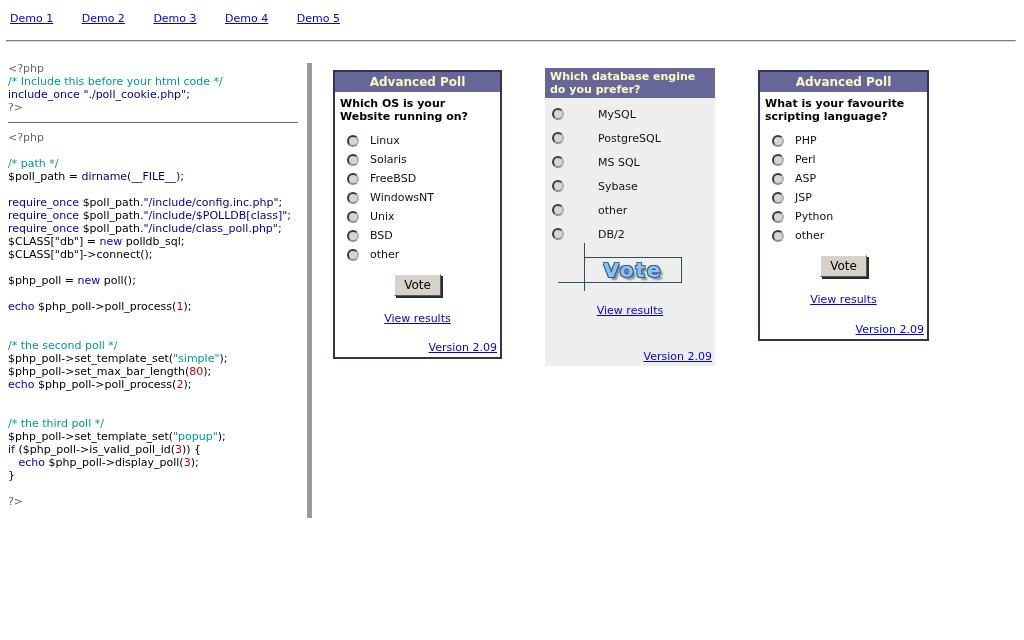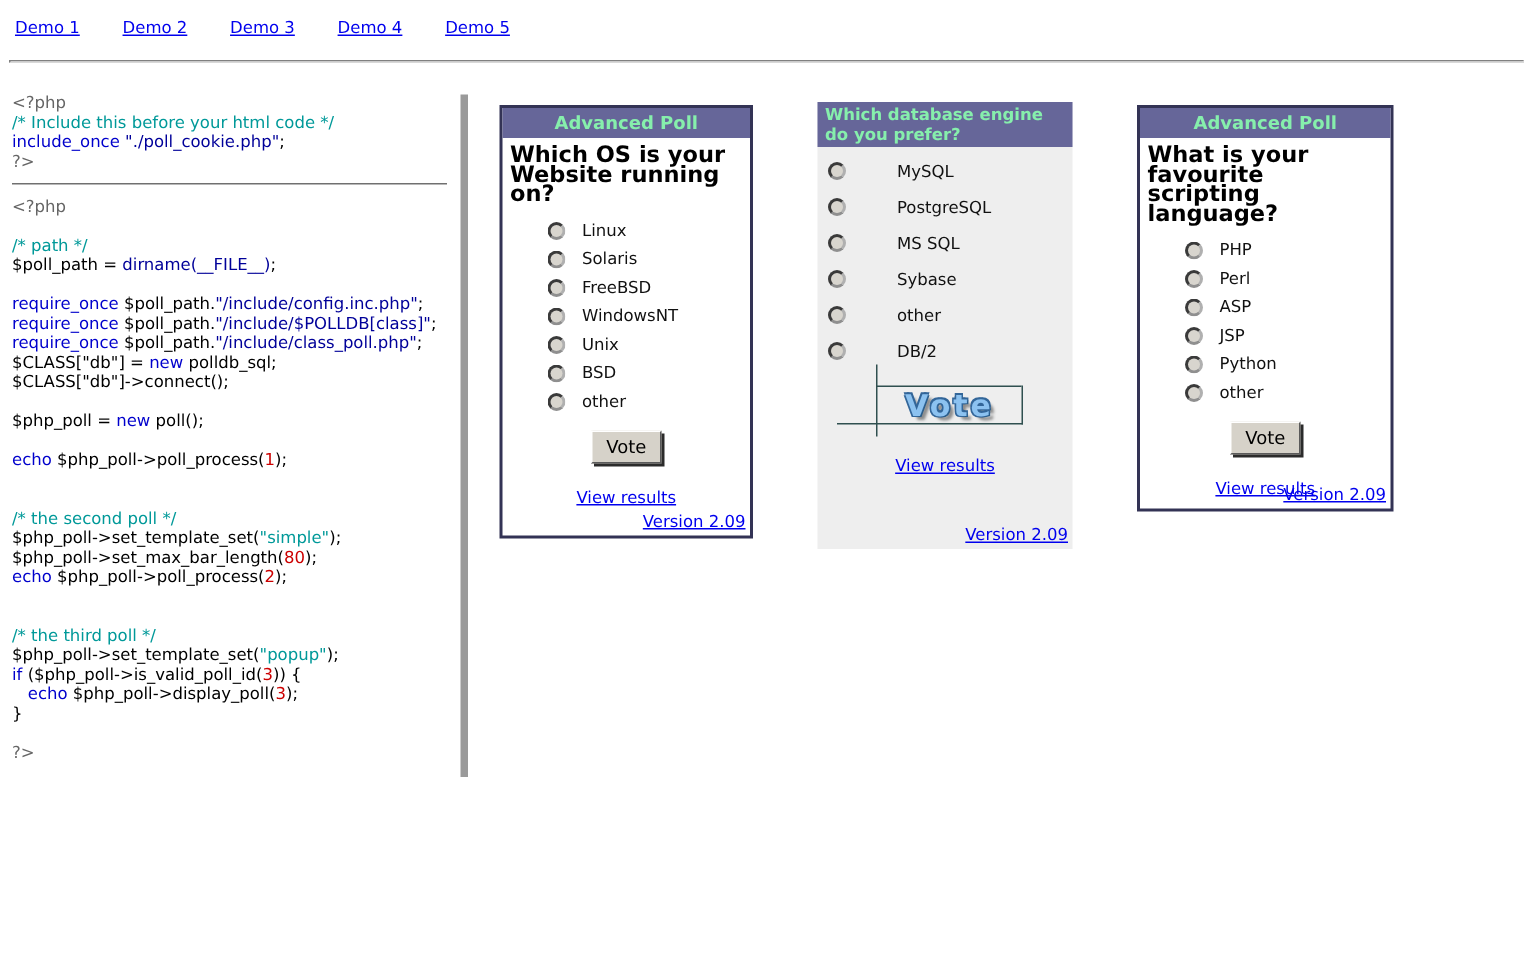--- a/index.html
+++ b/index.html
@@ -23,27 +23,27 @@
   .tok-s { color:#000099; }
   .tok-t { color:#009999; }
   .tok-n { color:#CC0000; }
 
   .col-divider { position:absolute; left:307px; top:63px; width:5px; height:455px; background:#9a9a9a; }
 
   
   .poll { position:absolute; font-size:11px; color:#000; }
   .poll-default { border:2px solid #333355; background:#fff; }
   .poll-simple  { background:#EEEEEE; }
-  .poll-header { background:#666699; color:#86efac; font-weight:bold; }
+  .poll-header { background:#666699; color:#fef9c3; font-weight:bold; }
   .ph-center { font-size:12px; text-align:center; padding:3px 2px; }
   .ph-left { font-size:11px; line-height:13px; padding:2px 5px; }
-  .poll-question { font-weight:bold; font-size:15px; line-height:13px; padding:5px 5px 4px 5px; }
+  .poll-question { font-weight:bold; font-size:11px; line-height:13px; padding:5px 5px 4px 5px; }
   .poll-options { margin-top:4px; }
   .poll-option { display:flex; align-items:center; }
-  .poll-default .poll-option { height:19px; padding-left:30px; gap:11px; }
+  .poll-default .poll-option { height:19px; padding-left:12px; gap:11px; }
   .poll-simple  .poll-option { height:24px; padding-left:7px; gap:34px;text-align:right; }
   .radio { width:12px; height:12px; border-radius:50%; background:#D8D5CE; flex:0 0 auto;
            border:2px solid; border-color:#3a3a3a #b0b0b0 #8f8f8f #3a3a3a; }
   .opt-label { color:#111; }
 
   .vote-row { text-align:center; margin-top:10px; }
   .vote-btn { font-family:"DejaVu Sans","Liberation Sans",sans-serif; font-size:12px; color:#000;
               background:#D6D2C9; padding:3px 9px;
               border:1px solid; border-color:#ffffff #5a5a5a #5a5a5a #ffffff;
               box-shadow:2px 2px 0 #2b2b2b; cursor:pointer; }

